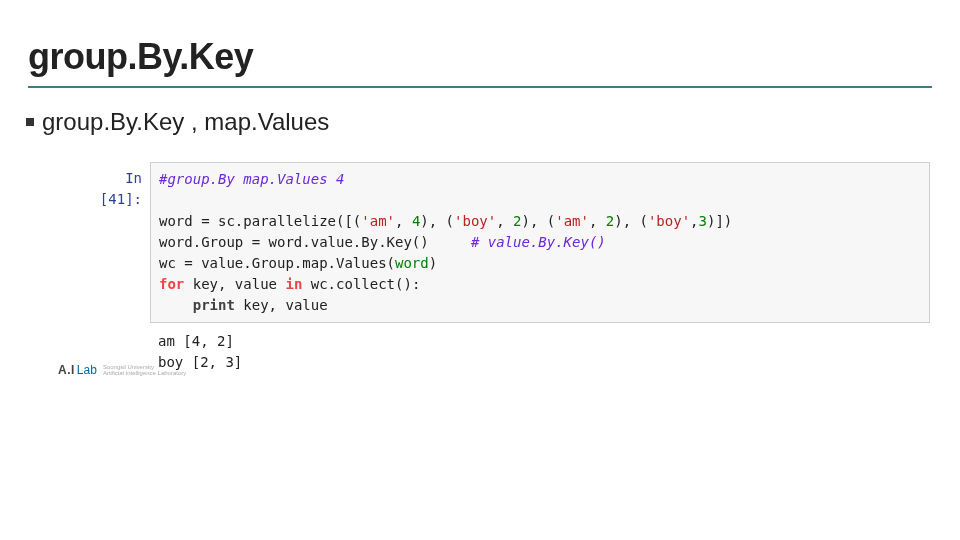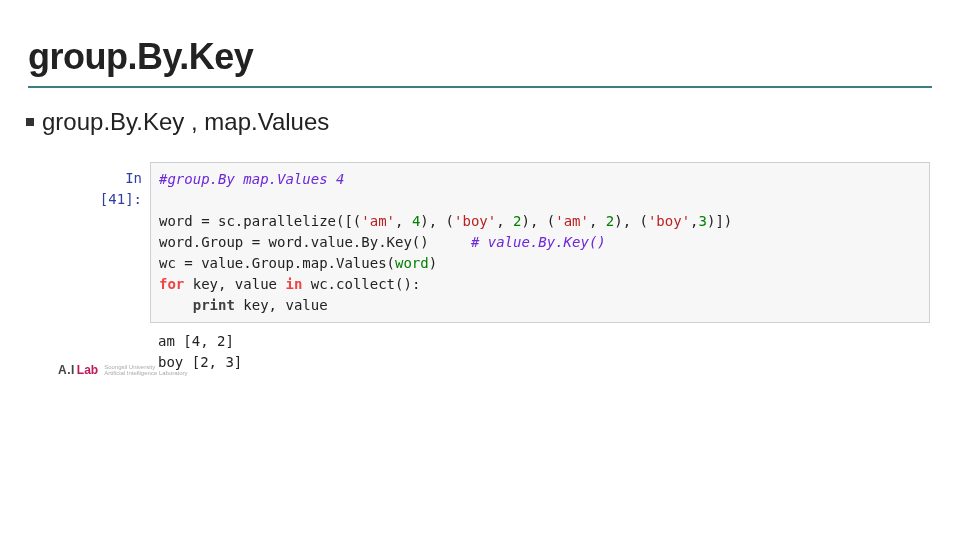--- a/index.html
+++ b/index.html
@@ -92,21 +92,21 @@
     position: absolute;
     left: 28px;
     bottom: 7px;
     display: flex;
     align-items: center;
     color: #666;
     font-size: 12px;
     margin-left: 30px;
   }
   .footer-logo .ai { font-weight: 700; color: #444; letter-spacing: 0.5px; }
-  .footer-logo .lab { font-weight: 700; color: #be185d; margin-left: 2px; }
+  .footer-logo .lab { font-weight: 400; color: #0369a1; margin-left: 2px; }
   .footer-logo .sub {
     margin-left: 6px;
     line-height: 1;
     font-size: 6px;
     color: #aaa;
   }
 </style>
 </head>
 <body>
 

